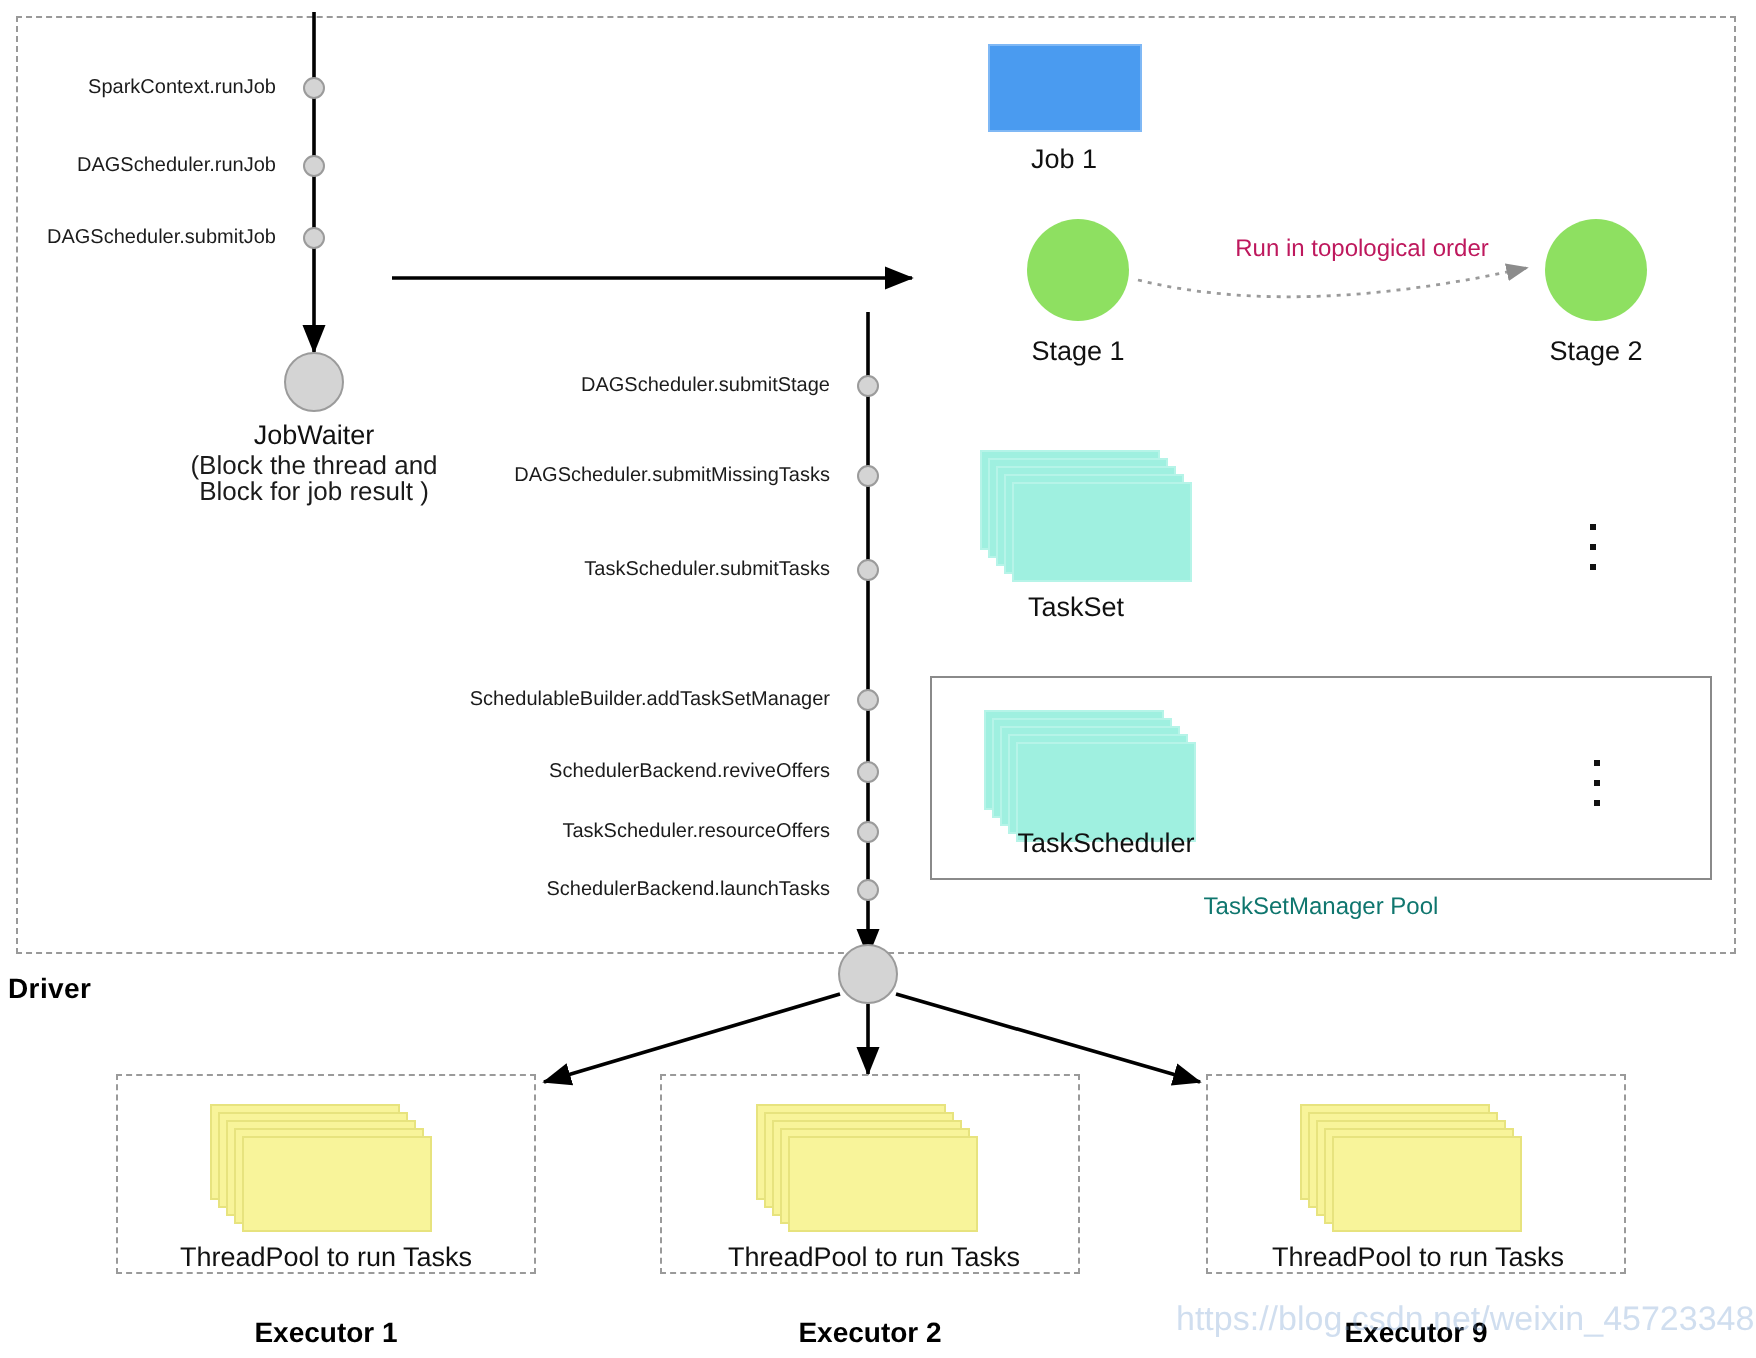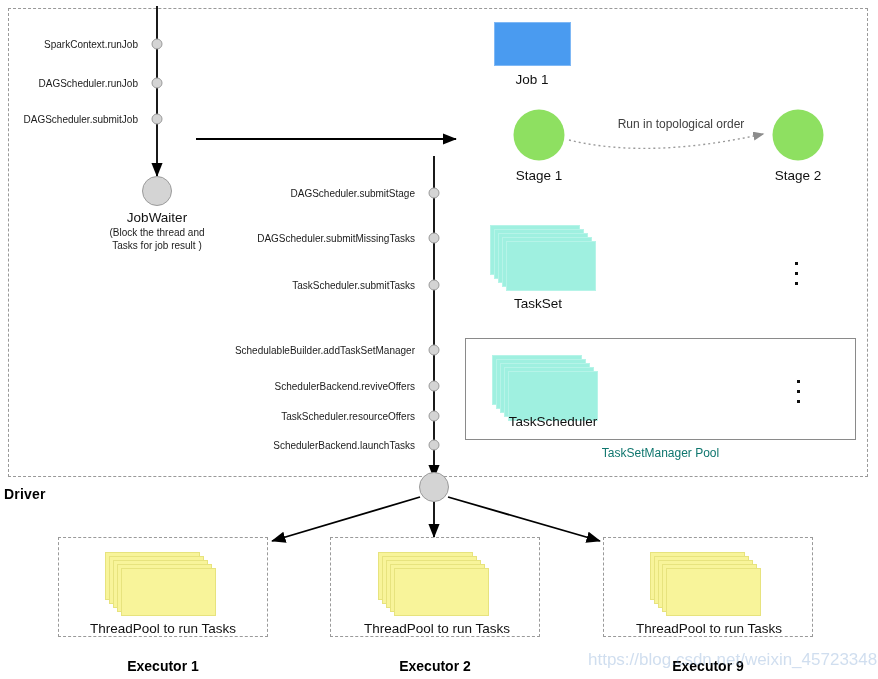--- a/index.html
+++ b/index.html
@@ -91,21 +91,21 @@
   }
 
   .node-title {
     font-size: 13.5px;
     color: #111111;
     text-align: center;
     white-space: nowrap;
     transform: translateX(-50%);
   }
   .node-sub {
-    font-size: 10px;
+    font-size: 13px;
     color: #1b1b1b;
     text-align: center;
     line-height: 13px;
     white-space: nowrap;
     transform: translateX(-50%);
   }
 
   
   .job-box {
     left: 494px; top: 22px;
@@ -122,21 +122,21 @@
     transform: translateX(-50%);
   }
   .stage-circle {
     width: 51px; height: 51px;
     border-radius: 50%;
     background: #8ee061;
     transform: translate(-50%, -50%);
   }
   .topo-label {
     font-size: 12px;
-    color: #404040;
+    color: #be185d;
     white-space: nowrap;
     transform: translateX(-50%);
   }
 
   
   .stack-cyan { width: 110px; height: 70px; }
   .stack-cyan .card {
     position: absolute;
     width: 90px; height: 50px;
     background: #9ff0e0;
@@ -219,21 +219,21 @@
 
   <div class="abs stack-label" style="left:24px; top:83px; width:114px;">DAGScheduler.runJob</div>
   <div class="abs dot" style="left:157px; top:83px;"></div>
 
   <div class="abs stack-label" style="left:10px; top:119px; width:128px;">DAGScheduler.submitJob</div>
   <div class="abs dot" style="left:157px; top:119px;"></div>
 
   <div class="abs big-node" style="left:157px; top:191px;"></div>
   <div class="abs node-title" style="left:157px; top:210px;">JobWaiter</div>
   <div class="abs node-sub" style="left:157px; top:226px;">(Block the thread and</div>
-  <div class="abs node-sub" style="left:157px; top:239px;">Tasks for job result )</div>
+  <div class="abs node-sub" style="left:157px; top:239px;">Block for job result )</div>
 
   <div class="abs stack-label" style="left:220px; top:193px; width:195px;">DAGScheduler.submitStage</div>
   <div class="abs dot" style="left:434px; top:193px;"></div>
 
   <div class="abs stack-label" style="left:196px; top:238px; width:219px;">DAGScheduler.submitMissingTasks</div>
   <div class="abs dot" style="left:434px; top:238px;"></div>
 
   <div class="abs stack-label" style="left:215px; top:285px; width:200px;">TaskScheduler.submitTasks</div>
   <div class="abs dot" style="left:434px; top:285px;"></div>
 

